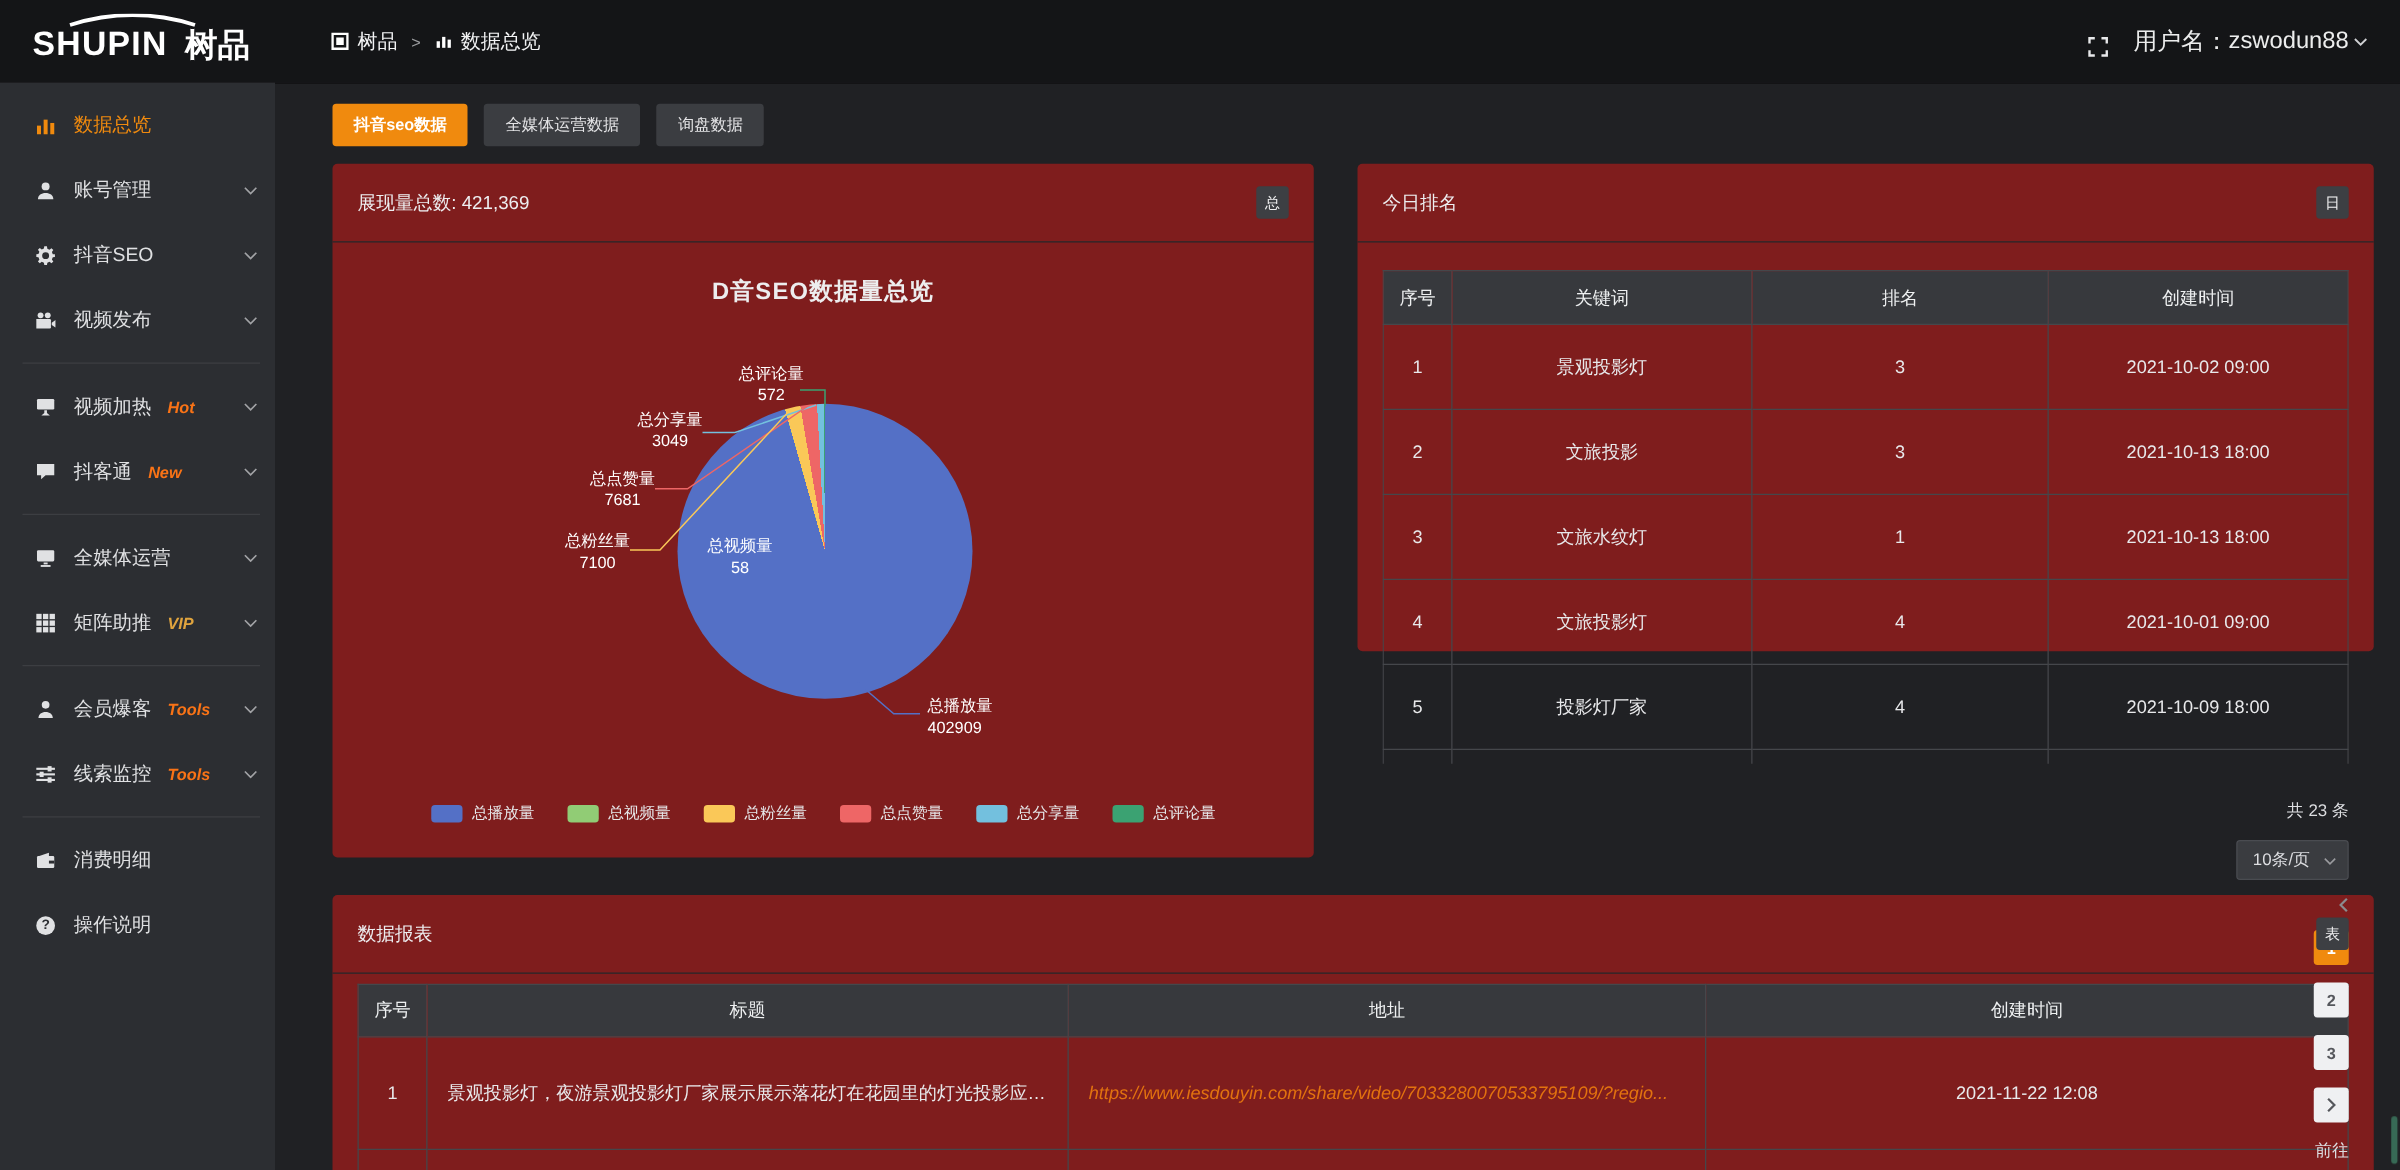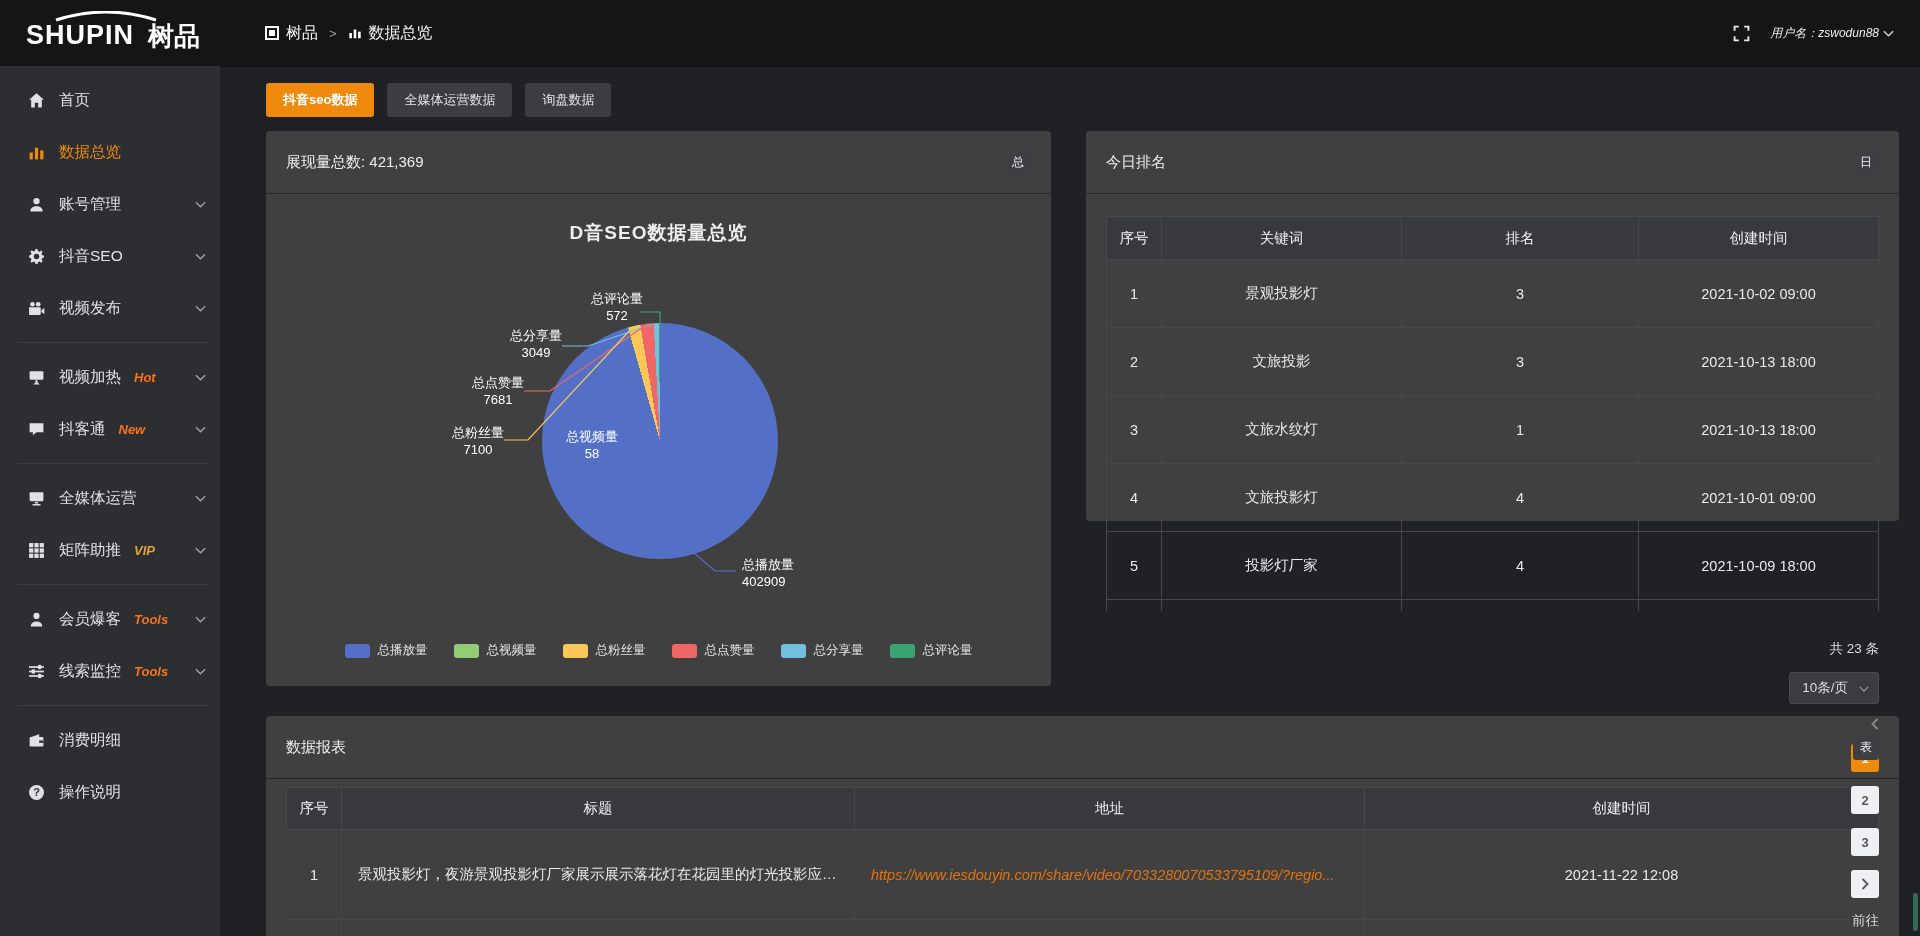--- a/index.html
+++ b/index.html
@@ -5,21 +5,21 @@
   *{box-sizing:border-box;margin:0;padding:0;}
   html,body{width:1920px;height:936px;overflow:hidden;}
   body{background:#202124;font-family:"Liberation Sans","DejaVu Sans",sans-serif;color:#e3e4e6;}
   .app{display:flex;flex-direction:column;width:1920px;height:936px;}
 
   
   .topbar{height:66px;background:#141517;display:flex;align-items:center;padding:12px 26px;position:relative;flex-shrink:0;}
   .breadcrumb{position:absolute;left:265px;top:0;height:66px;display:flex;align-items:center;gap:9px;font-size:16px;color:#f2f3f4;}
   .crumb{display:flex;align-items:center;gap:7px;}
   .crumb-sep{color:#9b9c9f;font-size:13px;margin:0 2px;}
-  .top-right{margin-left:auto;display:flex;align-items:flex-end;gap:20px;font-size:12px;color:#eceded;font-style:italic;}
+  .top-right{margin-left:auto;display:flex;align-items:flex-end;gap:20px;font-size:19px;color:#eceded;}
   .caret{width:11px;height:7px;margin-left:4px;}
 
   
   .body-row{flex:1;display:flex;min-height:0;}
   .sidebar{width:220px;background:#2c2e32;flex-shrink:0;padding-top:8px;}
   .side-item{display:flex;align-items:center;height:52px;padding:0 14px 0 28px;font-size:15.5px;color:#e0e1e3;cursor:pointer;}
   .side-item .s-icon{width:17px;height:17px;margin-right:14px;flex-shrink:0;display:flex;align-items:center;justify-content:center;}
   .side-item.active{color:#f08a0e;}
   .side-badge{margin-left:13px;font-size:13px;font-weight:bold;font-style:italic;color:#f97316;}
   .side-badge.vip{color:#e0a43e;}
@@ -30,21 +30,21 @@
 
   .main{flex:1;border-top:1px solid #0f0f11;background:#202124;padding:16px 20px 0 46px;min-width:0;}
 
   
   .tabs{display:flex;gap:13px;margin-bottom:14px;}
   .tab{border:none;border-radius:3px;padding:0 17px;height:34px;font-size:13px;font-family:inherit;background:#3b3d41;color:#e4e4e6;cursor:pointer;}
   .tab.active{background:#f08a0e;color:#fff;font-weight:bold;}
 
   
   .row{display:flex;gap:35px;}
-  .panel{background:#404040;border-radius:4px;}
+  .panel{background:#7f1d1d;border-radius:4px;}
   .panel-head{height:63px;display:flex;align-items:center;justify-content:space-between;padding:0 20px;border-bottom:1px solid #26272a;font-size:15px;color:#edeef0;}
   .badge-btn{width:26px;height:26px;background:#3d3f43;border:none;border-radius:3px;font-size:12px;color:#f0f0f1;font-family:inherit;cursor:pointer;}
   .panel-overview{width:785px;height:555px;}
   .panel-rank{width:813px;height:390px;}
   .panel-report{width:1633px;height:400px;margin-top:30px;}
 
   
   .chart-area{position:relative;height:491px;}
   .chart-title{position:absolute;top:26px;left:0;width:100%;text-align:center;font-size:19px;letter-spacing:1px;color:#ededee;font-weight:bold;}
   .pie{position:absolute;left:276px;top:129px;width:236px;height:236px;border-radius:50%;}
@@ -128,28 +128,20 @@
         <svg class="caret" viewBox="0 0 12 7" fill="none" stroke="#cfd0d3" stroke-width="1.6">
             <path d="M1 1l5 5 5-5"></path>
           </svg>
       </span>
     </div>
   </div>
 
   <div class="body-row">
 
     <div class="sidebar">
-      <div class="side-item">
-        <span class="s-icon">
-            <svg width="17" height="17" viewBox="0 0 16 16" fill="currentColor">
-              <path d="M8 1.2 15 7.4 13 7.4 13 14.5 9.6 14.5 9.6 10.2 6.4 10.2 6.4 14.5 3 14.5 3 7.4 1 7.4Z"></path>
-            </svg>
-          </span>
-        <span>首页</span>
-      </div>
       <div class="side-item active">
         <span class="s-icon">
             <svg width="17" height="17" viewBox="0 0 16 16" fill="currentColor">
               <rect x="1.5" y="8" width="3" height="6.5"></rect>
               <rect x="6.5" y="3.5" width="3" height="11"></rect>
               <rect x="11.5" y="6" width="3" height="8.5"></rect>
             </svg>
           </span>
         <span>数据总览</span>
       </div>

